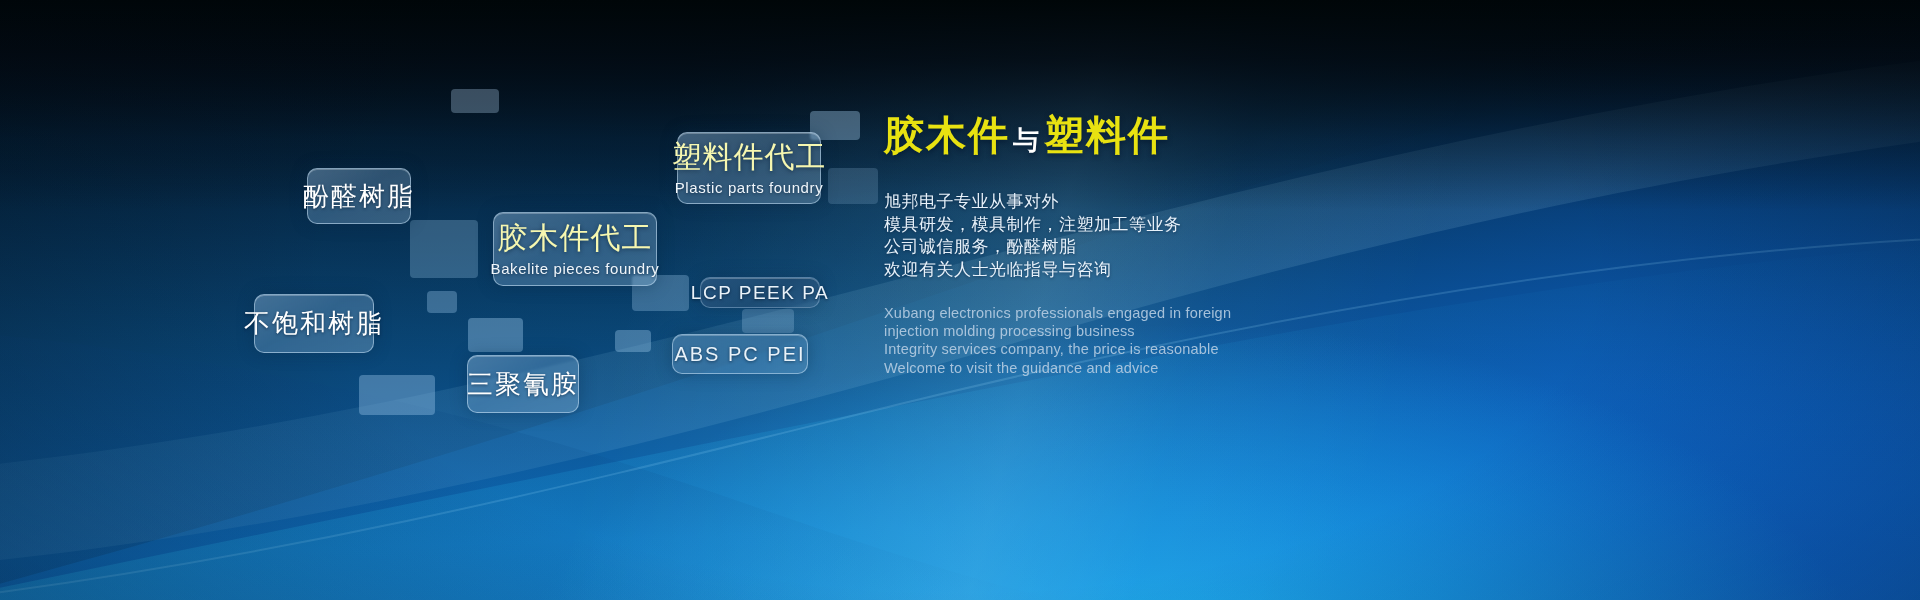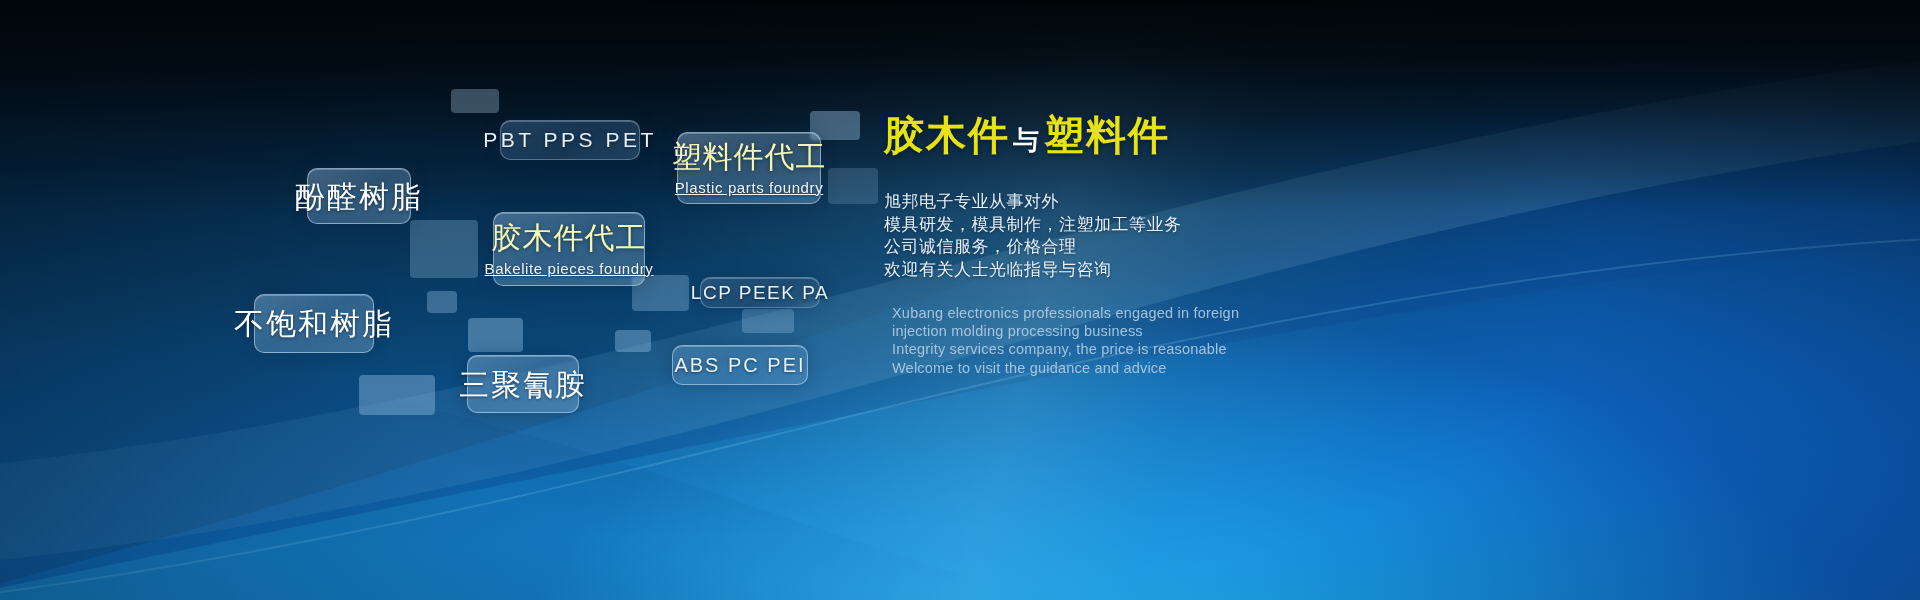--- a/index.html
+++ b/index.html
@@ -53,41 +53,40 @@
     background:linear-gradient(150deg, rgba(150,190,225,0.42) 0%, rgba(125,172,212,0.34) 45%, rgba(165,205,235,0.30) 100%);
     box-shadow:0 0 16px rgba(10,40,70,0.35), inset 0 1px 0 rgba(255,255,255,0.25);
     backdrop-filter:blur(1px);
   }
   .chip.dark{
     border:1px solid rgba(150,185,215,0.45);
     background:linear-gradient(150deg, rgba(60,100,140,0.52) 0%, rgba(42,78,114,0.50) 55%, rgba(70,112,152,0.42) 100%);
   }
   .chip .cn{
     color:#ffffff;
-    font-size:30px;
+    font-size:26px;
     letter-spacing:2px;
     line-height:1.1;
     white-space:nowrap;
     text-shadow:0 1px 3px rgba(0,20,40,0.55);
   }
   .chip .cn.yellow{
     color:#f6f7b0;
     font-size:30px;
     letter-spacing:1px;
     text-shadow:0 1px 4px rgba(0,25,45,0.6);
   }
   .chip .en{
     color:#f0f6fb;
     font-size:15px;
     letter-spacing:0.6px;
     line-height:1.1;
     margin-top:7px;
     white-space:nowrap;
     text-shadow:0 1px 3px rgba(0,20,40,0.55);
-    text-decoration:underline;
   }
   .chip .mat{
     color:#e9f2f9;
     font-size:21px;
     letter-spacing:3.5px;
     white-space:nowrap;
     text-shadow:0 1px 3px rgba(0,20,40,0.6);
   }
 
   
@@ -112,21 +111,21 @@
   }
   .cn-body div{white-space:nowrap;}
   .en-body{
     margin-top:23px;
     color:#b9cfe4;
     font-size:14.5px;
     line-height:18.2px;
     letter-spacing:0.2px;
     opacity:0.88;
   }
-  .en-body div{white-space:nowrap;margin-left:8px;}
+  .en-body div{white-space:nowrap;}
 </style>
 </head>
 <body>
 
 <div id="banner">
 
   <div class="bg-base"></div>
 
   <svg class="bg-swoosh" width="1920" height="600" viewBox="0 0 1920 600" aria-hidden="true">
     <defs>
@@ -170,64 +169,61 @@
   <div class="deco" style="left:810px;top:111px;width:50px;height:29px;background:rgba(150,190,222,0.42);"></div>
   <div class="deco" style="left:410px;top:220px;width:68px;height:58px;background:rgba(150,195,230,0.30);"></div>
   <div class="deco" style="left:427px;top:291px;width:30px;height:22px;background:rgba(150,195,230,0.36);"></div>
   <div class="deco" style="left:468px;top:318px;width:55px;height:34px;background:rgba(155,200,235,0.40);"></div>
   <div class="deco" style="left:615px;top:330px;width:36px;height:22px;background:rgba(155,200,235,0.38);"></div>
   <div class="deco" style="left:359px;top:375px;width:76px;height:40px;background:rgba(150,195,232,0.40);"></div>
   <div class="deco" style="left:632px;top:275px;width:57px;height:36px;background:rgba(150,192,228,0.34);"></div>
   <div class="deco" style="left:742px;top:309px;width:52px;height:24px;background:rgba(150,192,228,0.32);"></div>
   <div class="deco" style="left:828px;top:168px;width:50px;height:36px;background:rgba(150,190,222,0.22);"></div>
 
-  <div class="chip dark" style="left:500px;top:120px;width:140px;height:40px;">
-    <span class="mat">PBT  PPS  PET</span>
-  </div>
 
   <div class="chip" style="left:307px;top:168px;width:104px;height:56px;">
     <span class="cn">酚醛树脂</span>
   </div>
 
   <div class="chip" style="left:254px;top:294px;width:120px;height:59px;">
     <span class="cn">不饱和树脂</span>
   </div>
 
   <div class="chip" style="left:467px;top:355px;width:112px;height:58px;">
     <span class="cn">三聚氰胺</span>
   </div>
 
   <div class="chip dark" style="left:700px;top:277px;width:120px;height:31px;">
     <span class="mat" style="font-size:19px;letter-spacing:1.5px;">LCP  PEEK  PA</span>
   </div>
 
-  <div class="chip" style="left:672px;top:345px;width:136px;height:40px;background:linear-gradient(150deg,rgba(135,180,220,0.28) 0%,rgba(110,160,205,0.24) 60%,rgba(150,195,230,0.22) 100%);">
+  <div class="chip" style="left:672px;top:334px;width:136px;height:40px;background:linear-gradient(150deg,rgba(135,180,220,0.28) 0%,rgba(110,160,205,0.24) 60%,rgba(150,195,230,0.22) 100%);">
     <span class="mat" style="font-size:20px;letter-spacing:2px;">ABS  PC  PEI</span>
   </div>
 
   <div class="chip" style="left:677px;top:132px;width:144px;height:72px;">
     <span class="cn yellow">塑料件代工</span>
     <span class="en">Plastic parts foundry</span>
   </div>
 
-  <div class="chip" style="left:493px;top:212px;width:152px;height:74px;">
+  <div class="chip" style="left:493px;top:212px;width:164px;height:74px;">
     <span class="cn yellow">胶木件代工</span>
     <span class="en">Bakelite pieces foundry</span>
   </div>
 
   <div id="copy">
 
     <div class="headline">
       <span class="y">胶木件</span><span class="w">与</span><span class="y">塑料件</span>
     </div>
 
     <div class="cn-body">
       <div>旭邦电子专业从事对外</div>
       <div>模具研发，模具制作，注塑加工等业务</div>
-      <div>公司诚信服务，价格合理</div>
+      <div>公司诚信服务，酚醛树脂</div>
       <div>欢迎有关人士光临指导与咨询</div>
     </div>
 
     <div class="en-body">
       <div>Xubang electronics professionals engaged in foreign</div>
       <div>injection molding processing business</div>
       <div>Integrity services company, the price is reasonable</div>
       <div>Welcome to visit the guidance and advice</div>
     </div>
 

